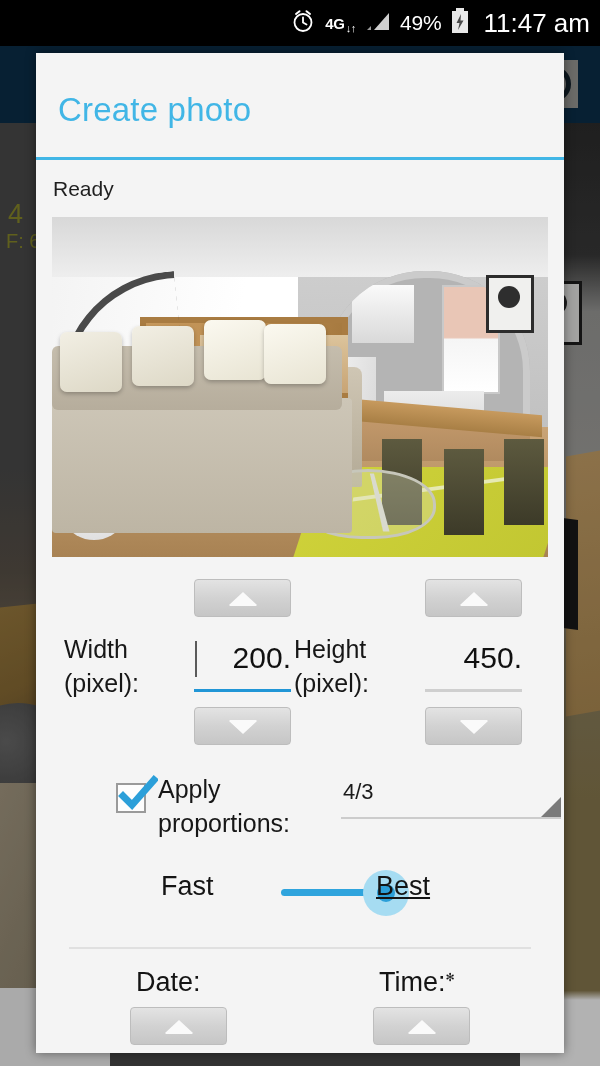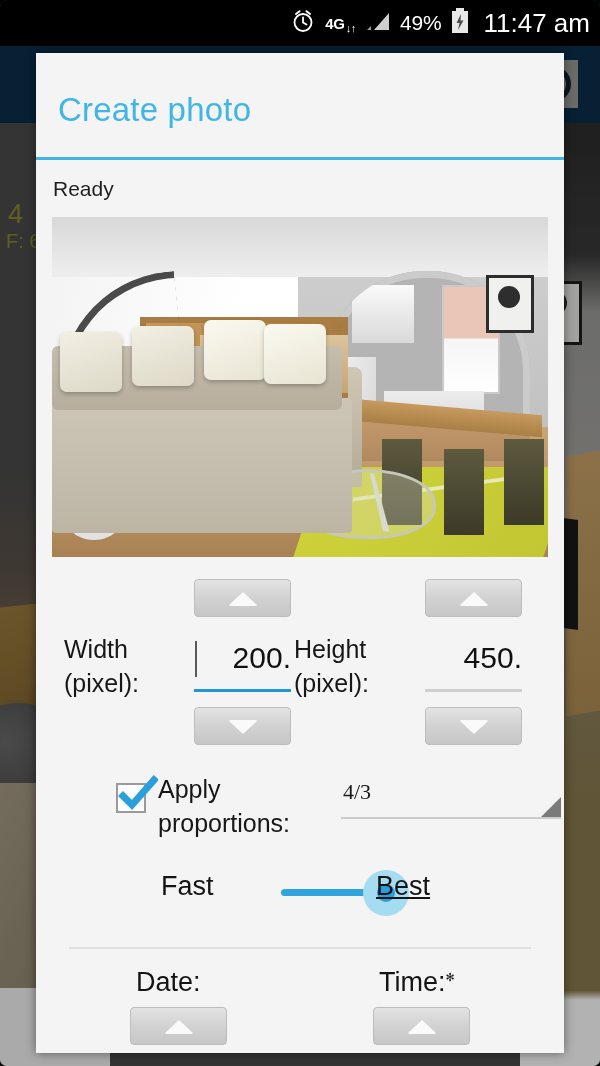--- a/index.html
+++ b/index.html
@@ -14,21 +14,20 @@
     overflow: hidden;
     font-family: "Liberation Sans", sans-serif;
     -webkit-font-smoothing: antialiased;
   }
   .screen {
     position: relative;
     width: 600px;
     height: 1066px;
     overflow: hidden;
     background: #14532d;
-    border-radius: 7px;
   }
 
   
   .statusbar {
     position: absolute;
     left: 0; top: 0;
     width: 600px; height: 46px;
     background: #000000;
     display: flex;
     align-items: center;
@@ -374,21 +373,21 @@
   .prop-label {
     position: absolute; left: 122px; top: -4px;
     font-size: 25px; color: #171717; line-height: 1.35;
   }
   .spinner {
     position: absolute; left: 305px; top: 2px;
     width: 220px; height: 40px;
   }
   .spinner-value {
     position: absolute; left: 2px; top: 0;
-    font-size: 22px; color: #1a1a1a; font-family: Liberation Serif, serif;
+    font-size: 22px; color: #1a1a1a;
   }
   .spinner-underline {
     position: absolute; left: 0; bottom: 0; width: 220px; height: 2px;
     background: #cccccc;
   }
   .spinner-tri {
     position: absolute; right: 0; bottom: 2px;
     width: 0; height: 0;
     border-left: 20px solid transparent;
     border-bottom: 20px solid #7a7a7a;

